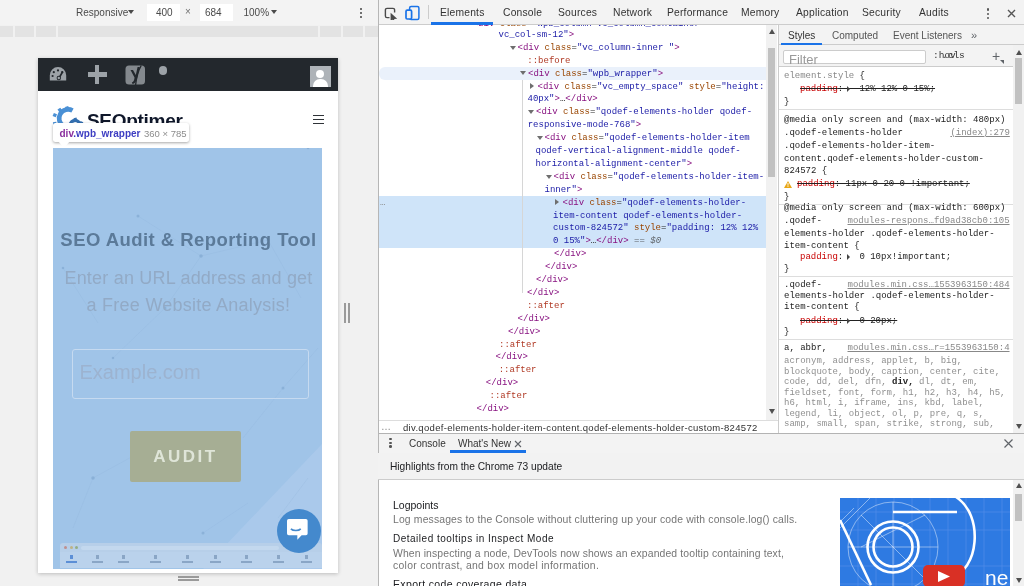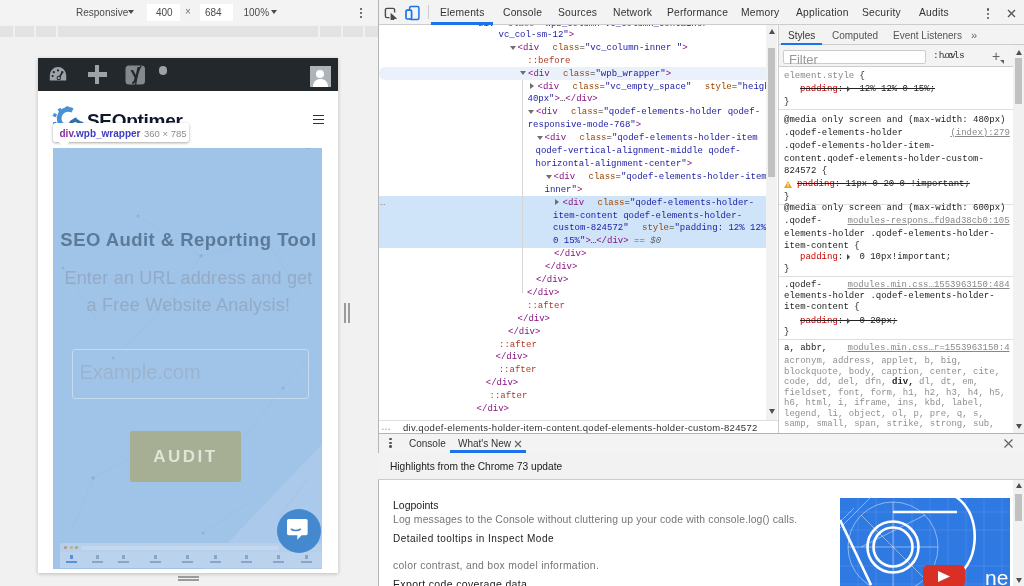--- a/index.html
+++ b/index.html
@@ -1,21 +1,21 @@
 <!DOCTYPE html>
 <html><head>
 <meta charset="utf-8">
 <style>
 html,body{margin:0;padding:0;}
 #root{position:relative;width:1024px;height:586px;background:#fff;overflow:hidden;
   font-family:"Liberation Sans",sans-serif;}
 .t{position:absolute;white-space:pre;}
 .mono{font-family:"Liberation Mono",monospace;font-size:9px;line-height:10px;color:#222;}
 .tag{color:#881280;}
-.attr{color:#994500;margin-left:8px;}
+.attr{color:#994500;}
 .val{color:#1a1aa6;}
 .pseudo{color:#b03a25;}
 .arrD{position:absolute;width:0;height:0;border-left:3.6px solid transparent;border-right:3.6px solid transparent;border-top:4.5px solid #6e6e6e;}
 .arrR{position:absolute;width:0;height:0;border-top:3.6px solid transparent;border-bottom:3.6px solid transparent;border-left:4.5px solid #6e6e6e;}
 .prop{color:#c80000;}
 .lnk{color:#888;text-decoration:underline;}
 .strike{text-decoration:line-through;}
 .gsel{color:#909090;}
 </style>
 </head>
@@ -315,20 +315,21 @@
     </svg>
 <div style="position:absolute;left:450px;top:450px;width:76px;height:2.5px;background:#1a73e8;"></div>
 <svg style="position:absolute;left:1003px;top:438px;" width="11" height="11" viewBox="0 0 11 11">
       <path d="M1.5 1.5 L9.5 9.5 M9.5 1.5 L1.5 9.5" stroke="#5f6368" stroke-width="1.2"></path>
     </svg>
 <div style="position:absolute;left:378px;top:452.5px;width:646px;height:27.5px;background:#f2f2f2;border-bottom:1px solid #ccc;box-sizing:border-box;"></div>
 <div class="t" style="left:390px;top:461px;font-size:10.2px;color:#202124;">Highlights from the Chrome 73 update</div>
 <div class="t" style="left:393px;top:499px;font-size:10.5px;color:#202124;">Logpoints</div>
 <div class="t" style="left:393px;top:513.5px;font-size:10.4px;letter-spacing:0.15px;color:#757575;">Log messages to the Console without cluttering up your code with console.log() calls.</div>
 <div class="t" style="left:393px;top:533px;font-size:10px;letter-spacing:0.5px;color:#202124;">Detailed tooltips in Inspect Mode</div>
+<div class="t" style="left:393px;top:548px;font-size:10.4px;letter-spacing:0.13px;color:#757575;">When inspecting a node, DevTools now shows an expanded tooltip containing text,</div>
 <div class="t" style="left:393px;top:559.5px;font-size:10.4px;letter-spacing:0.3px;color:#757575;">color contrast, and box model information.</div>
 <div class="t" style="left:393px;top:578px;font-size:10.5px;letter-spacing:0.35px;color:#202124;">Export code coverage data</div>
 <svg style="position:absolute;left:839.5px;top:497.5px;" width="170" height="89" viewBox="0 0 170 89">
 <rect width="170" height="89" fill="#2e7ae2"></rect>
 <g stroke="#4f8ce9" stroke-width="0.8">
 <path d="M18 0 V89 M36 0 V89 M54 0 V89 M72 0 V89 M90 0 V89 M108 0 V89 M126 0 V89 M144 0 V89 M162 0 V89"></path>
 <path d="M0 14 H170 M0 32 H170 M0 68 H170 M0 86 H170"></path>
 </g>
 <g stroke="rgba(255,255,255,0.45)" stroke-width="1" fill="none">
 <circle cx="53" cy="49" r="45"></circle>

